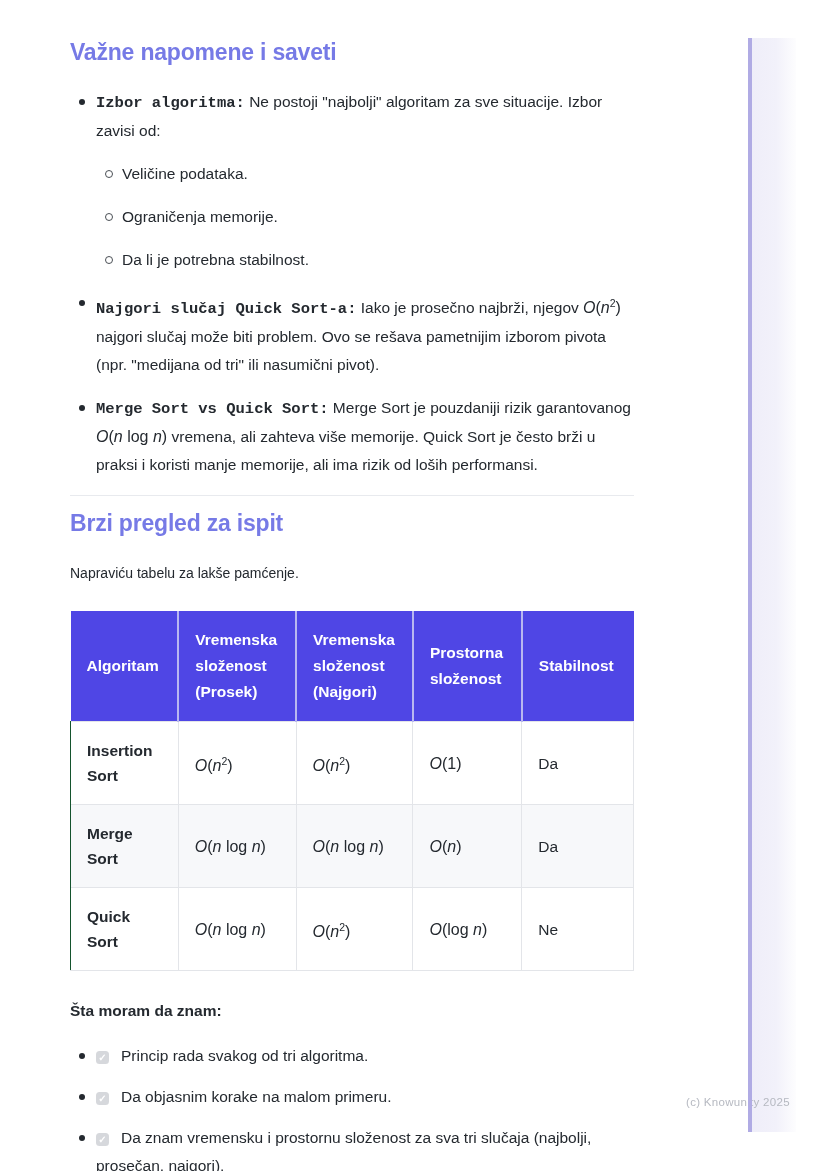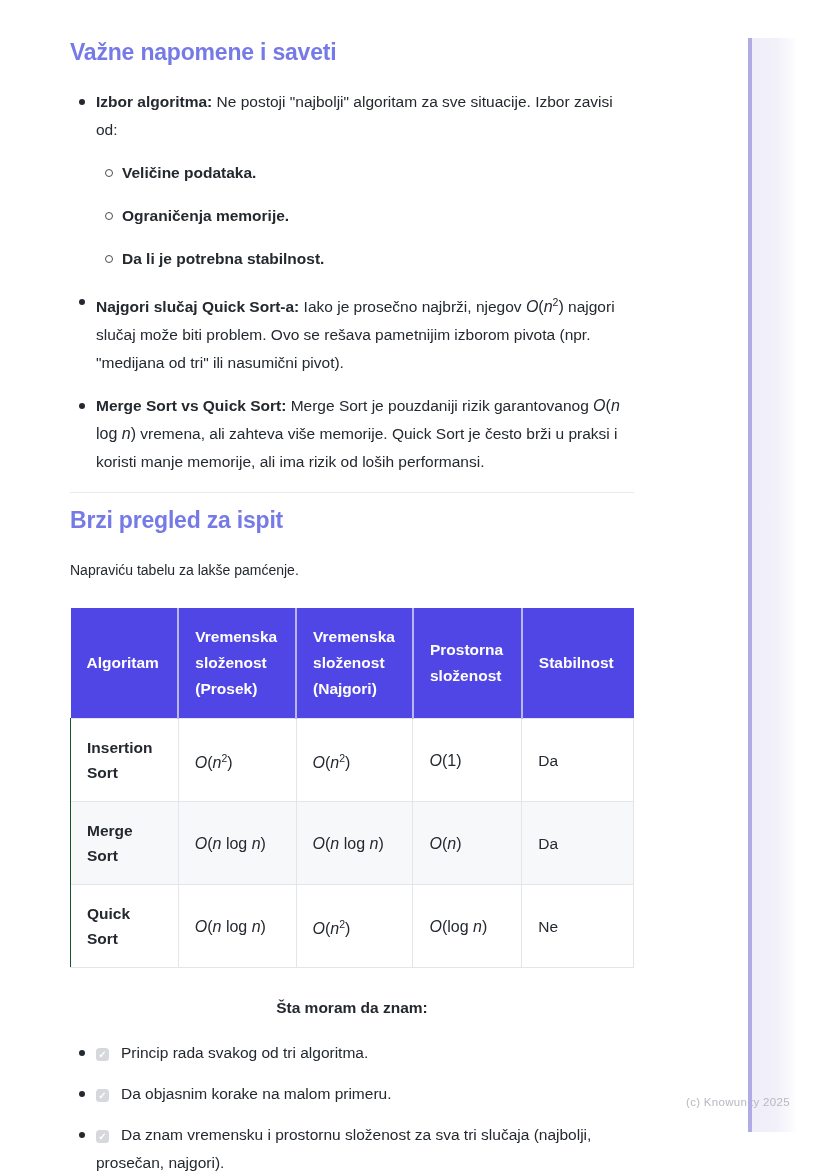--- a/index.html
+++ b/index.html
@@ -13,24 +13,24 @@
     font-size:23px; font-weight:700; color:#767ae6;
     letter-spacing:-0.2px; margin:0 0 22px 0; line-height:28px;
   }
 
   .main-list { list-style:none; margin:0; padding:0; font-size:15.5px; line-height:28px; }
   .main-list > li { position:relative; padding-left:26px; margin-bottom:15px; }
   .dot {
     position:absolute; left:9px; top:11px; width:6px; height:6px;
     border-radius:50%; background:#24292f;
   }
-  .lead { font-weight:700; }
+  .lead { font-weight:700;font-family:Liberation Mono, monospace; }
 
   .sub-list { list-style:none; margin:6px 0 0 0; padding:0; }
-  .sub-list li { position:relative; padding-left:26px; margin-top:15px;font-weight:bold; }
+  .sub-list li { position:relative; padding-left:26px; margin-top:15px; }
   .circle {
     position:absolute; left:9px; top:10px; width:6px; height:6px;
     border-radius:50%; border:1.5px solid #4a4f55; background:transparent;
   }
 
   .math, td.math-cell { font-family:Liberation Sans, sans-serif; }
   .math i, td.math-cell i { font-style:italic; }
   .math { font-size:16px; }
   .math sup, td.math-cell sup { font-size:10.5px; }
 
@@ -53,21 +53,21 @@
     background:#ffffff; vertical-align:middle; padding:16px; line-height:25px;
     border-top:1px solid #e3e5e9; border-right:1px solid #e3e5e9;
     height:46px;
   }
   table.summary td:first-child { border-left:1px solid #14532d; }
   table.summary tbody tr:last-child td { border-bottom:1px solid #e3e5e9; }
   table.summary tbody tr.alt td { background:#f7f8fa; }
   td.algo-cell { font-weight:700; }
   td.math-cell { font-size:16px; }
 
-  .must-know { font-weight:700; font-size:15.5px; margin:26px 0 0 0; line-height:28px;text-align:center; }
+  .must-know { font-weight:700; font-size:15.5px; margin:26px 0 0 0; line-height:28px; }
 
   .check-list { list-style:none; margin:17px 0 0 0; padding:0; font-size:15.5px; line-height:28px; }
   .check-list li { position:relative; padding-left:26px; margin-bottom:13px; }
   .checkbox {
     display:inline-block; width:13px; height:13px; background:#d6d8dc;
     border-radius:3.5px; margin-right:12px; color:#ffffff; font-size:10px;
     line-height:13px; text-align:center; vertical-align:0px; font-weight:700;
   }
 
   .footer {

